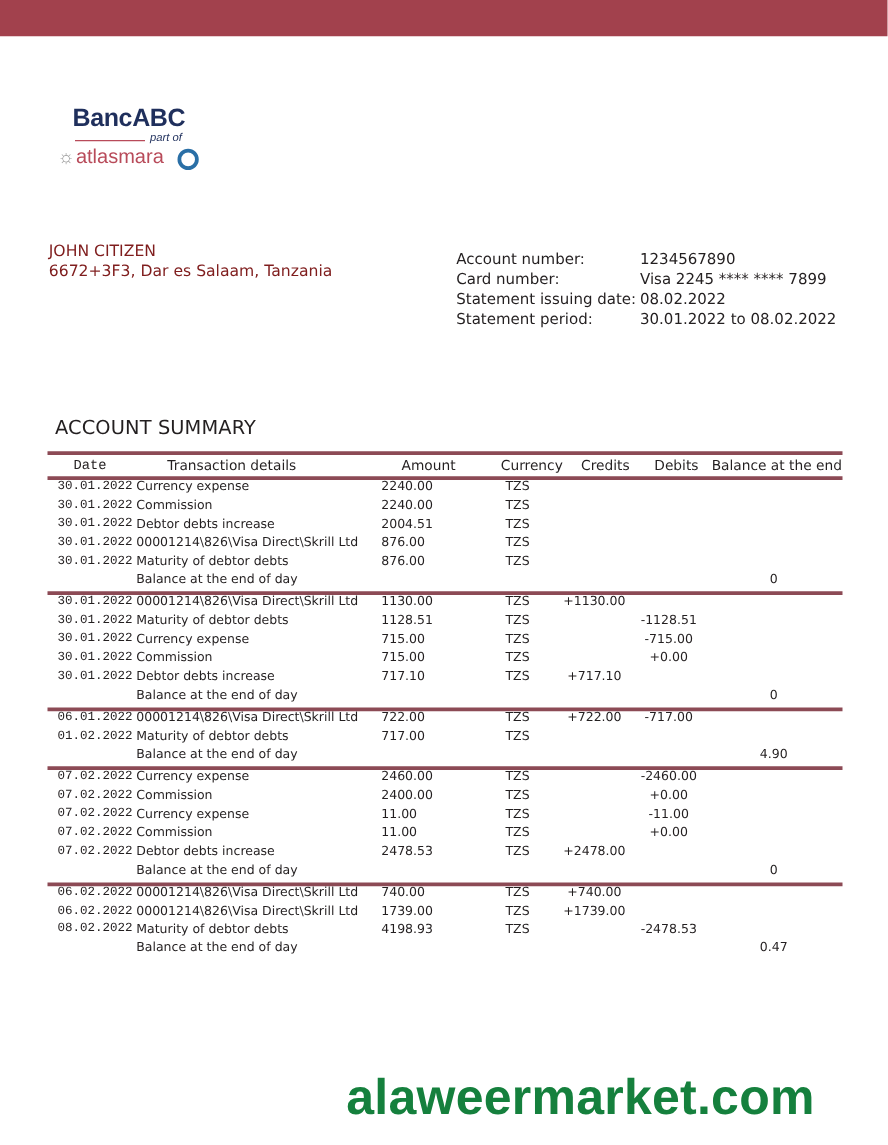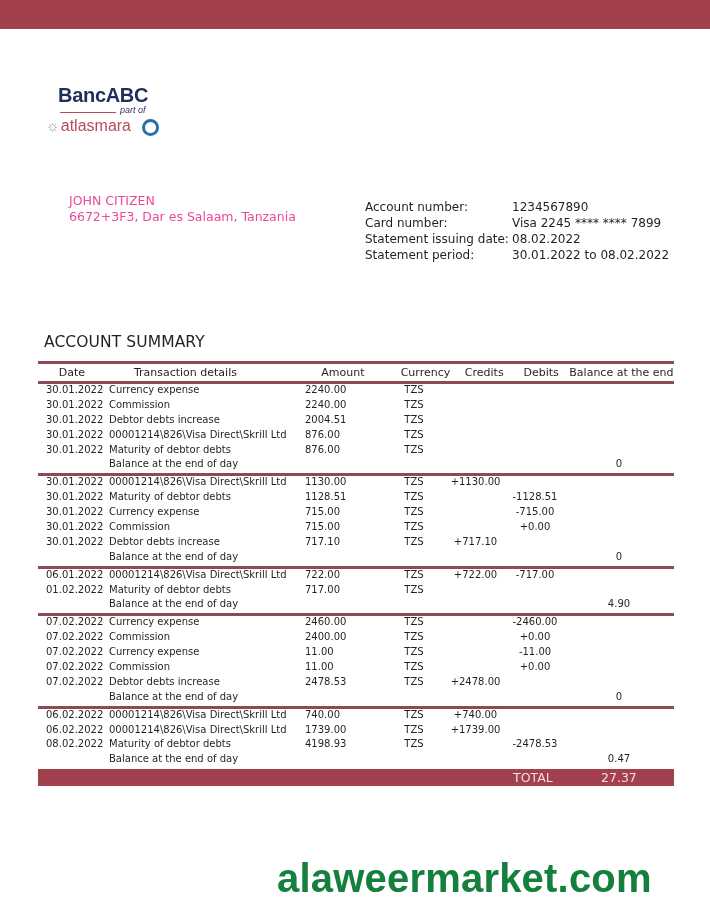--- a/index.html
+++ b/index.html
@@ -10,32 +10,32 @@
   }
   .topbar { position: absolute; left: 0; top: 0; width: 710px; height: 29px; background: #a2414d; }
   .logo { position: absolute; left: 46px; top: 84px; width: 130px; height: 56px; }
   .logo .banc { position: absolute; left: 12px; top: 0; font-family: "Liberation Sans", sans-serif; font-weight: bold; font-size: 20px; color: #1f2f5c; letter-spacing: -0.3px; }
   .logo .line { position: absolute; left: 14px; top: 28px; width: 56px; height: 1px; background: #b84b5a; }
   .logo .partof { position: absolute; left: 74px; top: 21px; font-family: "Liberation Sans", sans-serif; font-style: italic; font-size: 9px; color: #1f2f5c; }
   .logo .atlas { position: absolute; left: 0; top: 33px; font-family: "Liberation Sans", sans-serif; font-size: 16px; color: #b84b5a; }
   .logo .atlas .lion { color: #999; font-size: 15px; margin-right: 1px; }
   .logo .ring { position: absolute; left: 96px; top: 35px; width: 11px; height: 11px; border: 3px solid #2a6fa6; border-radius: 50%; }
 
-  .customer { position: absolute; left: 69px; top: 193px; font-size: 12.5px; line-height: 16px; color: #ec4899; }
+  .customer { position: absolute; left: 39px; top: 193px; font-size: 12.5px; line-height: 16px; color: #7f1d1d; }
   .acct { position: absolute; left: 365px; top: 199px; font-size: 12px; line-height: 16px; }
   .acct .row { display: flex; }
   .acct .lbl { width: 147px; }
 
   .summary-title { position: absolute; left: 44px; top: 333px; font-size: 15.5px; color: #231f20; letter-spacing: 0.1px; }
 
   .table { position: absolute; left: 38px; top: 361px; width: 636px; font-size: 10px; }
   .rule { height: 3px; background: #8c4a55; }
   .hdr { display: flex; height: 17px; align-items: center; font-size: 11px; }
   .tr { display: flex; height: 14.9px; align-items: flex-start; }
-  .c-date { width: 71px; text-align: left; padding-left: 8px; box-sizing: border-box; }
+  .c-date { width: 71px; text-align: left; padding-left: 8px; box-sizing: border-box; font-family: Liberation Mono, monospace; }
   .hdr .c-date { text-align: center; padding-left: 0; }
   .c-det { width: 196px; padding-left: 0px; box-sizing: border-box; }
   .c-amt { width: 78px; }
   .c-cur { width: 62px; text-align: center; }
   .c-cred { width: 61px; text-align: center; }
   .c-deb { width: 58px; text-align: center; }
   .c-bal { width: 110px; text-align: center; }
   .hdr .c-det { padding-left: 0; margin-left: 28px; }
   .total { display: flex; height: 17px; align-items: center; background: #a2414d; color: #f3dde0; font-size: 12.5px; margin-top: 1px; }
   .total .lbl { position: absolute; left: 475px; }
@@ -318,19 +318,15 @@
       <div class="tr">
         <span class="c-date"></span>
         <span class="c-det">Balance at the end of day</span>
         <span class="c-amt"></span>
         <span class="c-cur"></span>
         <span class="c-cred"></span>
         <span class="c-deb"></span>
         <span class="c-bal">0.47</span>
       </div>
     </div>
-  <div class="total">
-    <span class="lbl">TOTAL</span>
-    <span class="val">27.37</span>
-  </div>
 </div>
 
 <div class="watermark">alaweermarket.com</div>
 
 </body></html>

